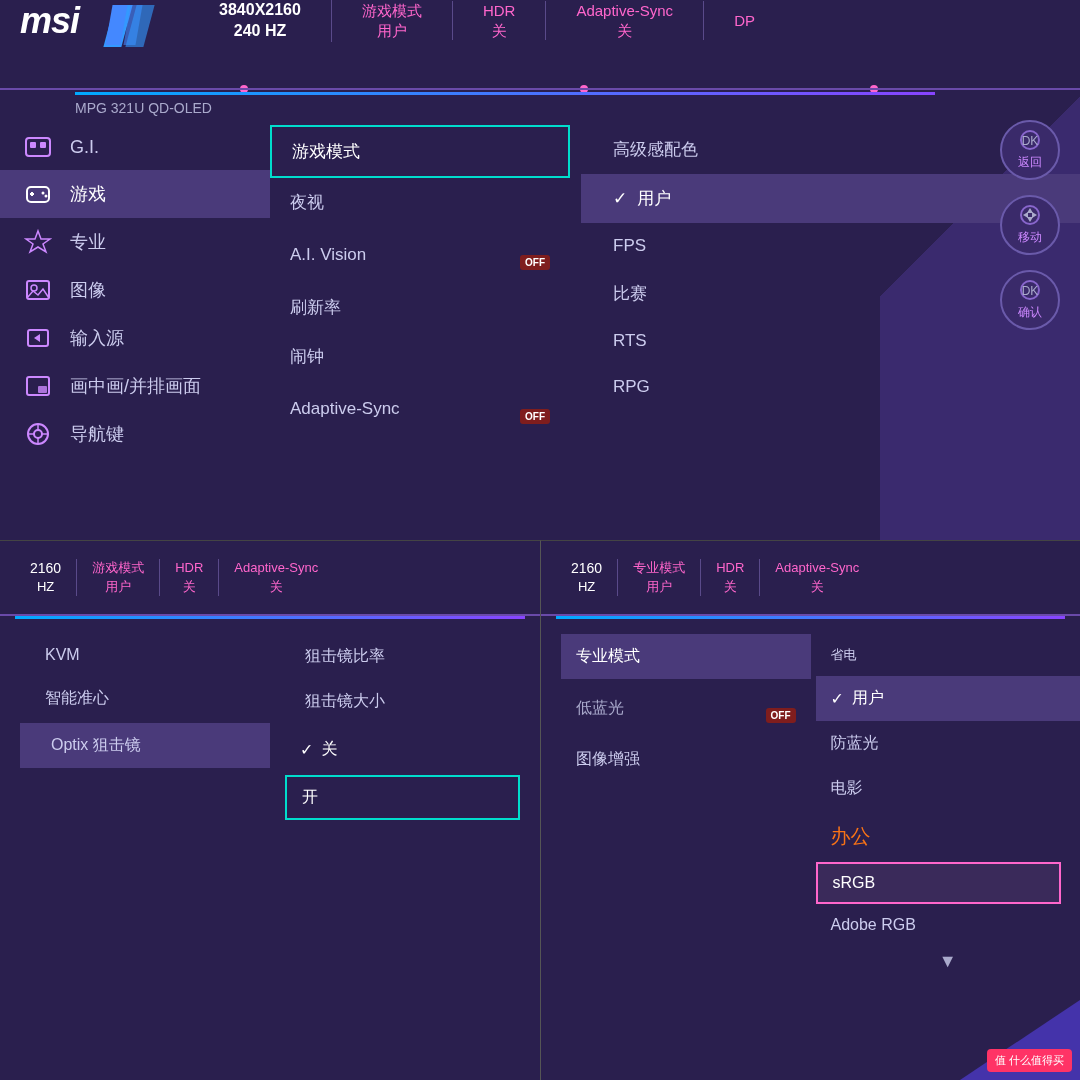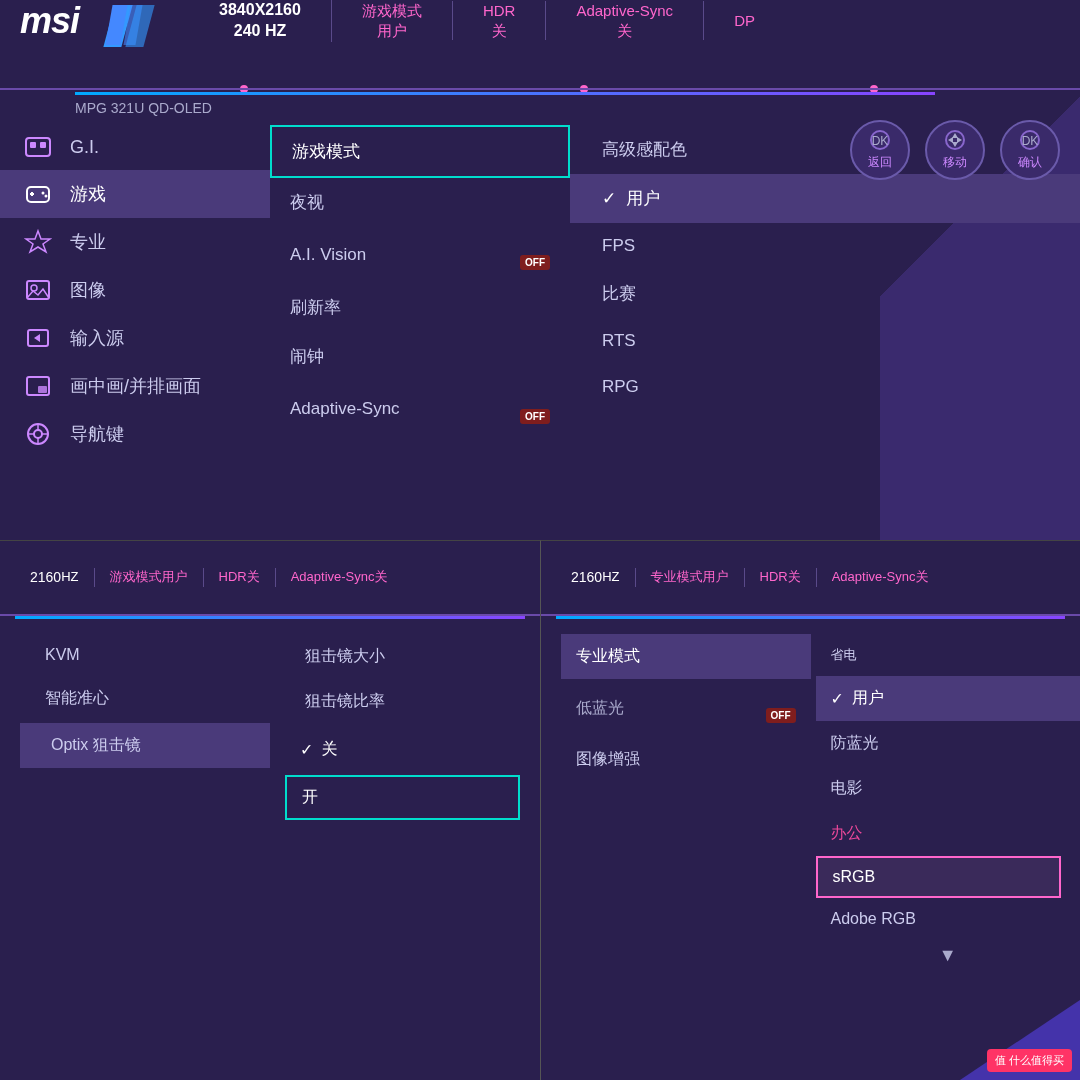--- a/index.html
+++ b/index.html
@@ -210,37 +210,38 @@
       padding: 10px 0;
     }
 
     .right-item {
       display: flex;
       align-items: center;
       padding: 13px 32px;
       color: #ccccee;
       font-size: 17px;
       cursor: pointer;
+      margin-left: 11px;
     }
     .right-item.selected {
       background: #4a3a7a;
       color: #ffffff;
     }
     .right-item .check {
       margin-right: 10px;
       color: #ffffff;
     }
 
     
     .right-controls {
       position: absolute;
       right: 20px;
       top: 120px;
       display: flex;
-      flex-direction: row;
+      flex-direction: column;
       align-items: center;
       gap: 15px;
       z-index: 3;
     }
 
     .control-btn {
       width: 60px;
       height: 60px;
       border-radius: 50%;
       border: 2px solid #6a5aaa;
@@ -299,21 +300,21 @@
       display: flex;
       align-items: center;
       height: 75px;
       padding: 0 15px;
       border-bottom: 2px solid #6a4aaa;
       font-size: 14px;
     }
 
     .sub-header-item {
       display: flex;
-      flex-direction: row;
+      flex-direction: column;
       align-items: center;
       padding: 0 15px;
       border-right: 1px solid #5a4a8a;
       color: #ff66cc;
       font-size: 13px;
       line-height: 1.4;
     }
     .sub-header-item:last-child { border-right: none; }
     .sub-header-item .sh-res {
       color: white;
@@ -577,24 +578,24 @@
         <div class="sub-item">
           <span>智能准心</span>
         </div>
         <div class="sub-item selected-bg">
           <span>Optix 狙击镜</span>
         </div>
       </div>
 
       <div style="width:50%; padding-left:10px;">
         <div class="sub-item">
+          <span>狙击镜比率</span>
+        </div>
+        <div class="sub-item">
           <span>狙击镜大小</span>
-        </div>
-        <div class="sub-item">
-          <span>狙击镜比率</span>
         </div>
 
         <div style="padding: 5px 10px 0 5px;">
           <div style="display:flex;align-items:center;padding:10px 15px;color:#ffffff;font-size:16px;">
             <span style="margin-right:8px;">✓</span>
             <span>关</span>
           </div>
           <div style="border:2px solid #00ddcc;padding:10px 15px;margin-top:5px;margin-right:10px;color:#ffffff;font-size:16px;">
             <span>开</span>
           </div>
@@ -647,21 +648,21 @@
         <div style="padding:12px 15px;color:#ffffff;font-size:16px;display:flex;align-items:center;background:#4a3a7a;">
           <span style="margin-right:8px;">✓</span>
           <span>用户</span>
         </div>
         <div style="padding:12px 15px;color:#ccccee;font-size:16px;">
           <span>防蓝光</span>
         </div>
         <div style="padding:12px 15px;color:#ccccee;font-size:16px;">
           <span>电影</span>
         </div>
-        <div style="padding:12px 15px;color:#ec4899;font-size:16px;">
+        <div style="padding:12px 15px;color:#f97316;font-size:20px;">
           <span>办公</span>
         </div>
         <div style="border:2px solid #ff66cc;background:#3a2a5a;padding:10px 15px;margin-right:19px;color:#ffffff;font-size:16px;">
           <span>sRGB</span>
         </div>
         <div style="padding:12px 15px;color:#ccccee;font-size:16px;">
           <span>Adobe RGB</span>
         </div>
         <div class="down-arrow">
           <span>▼</span>

